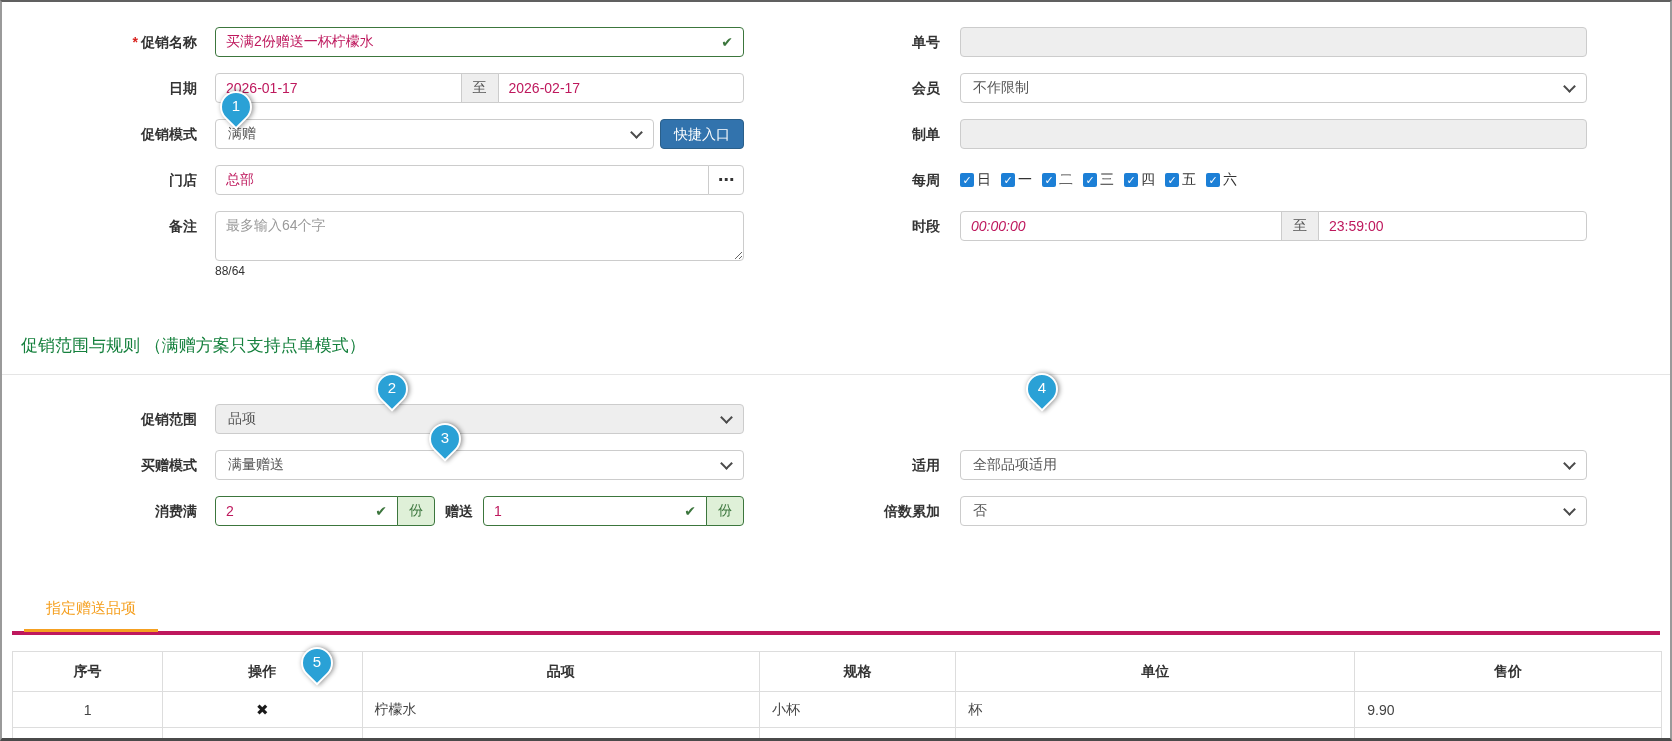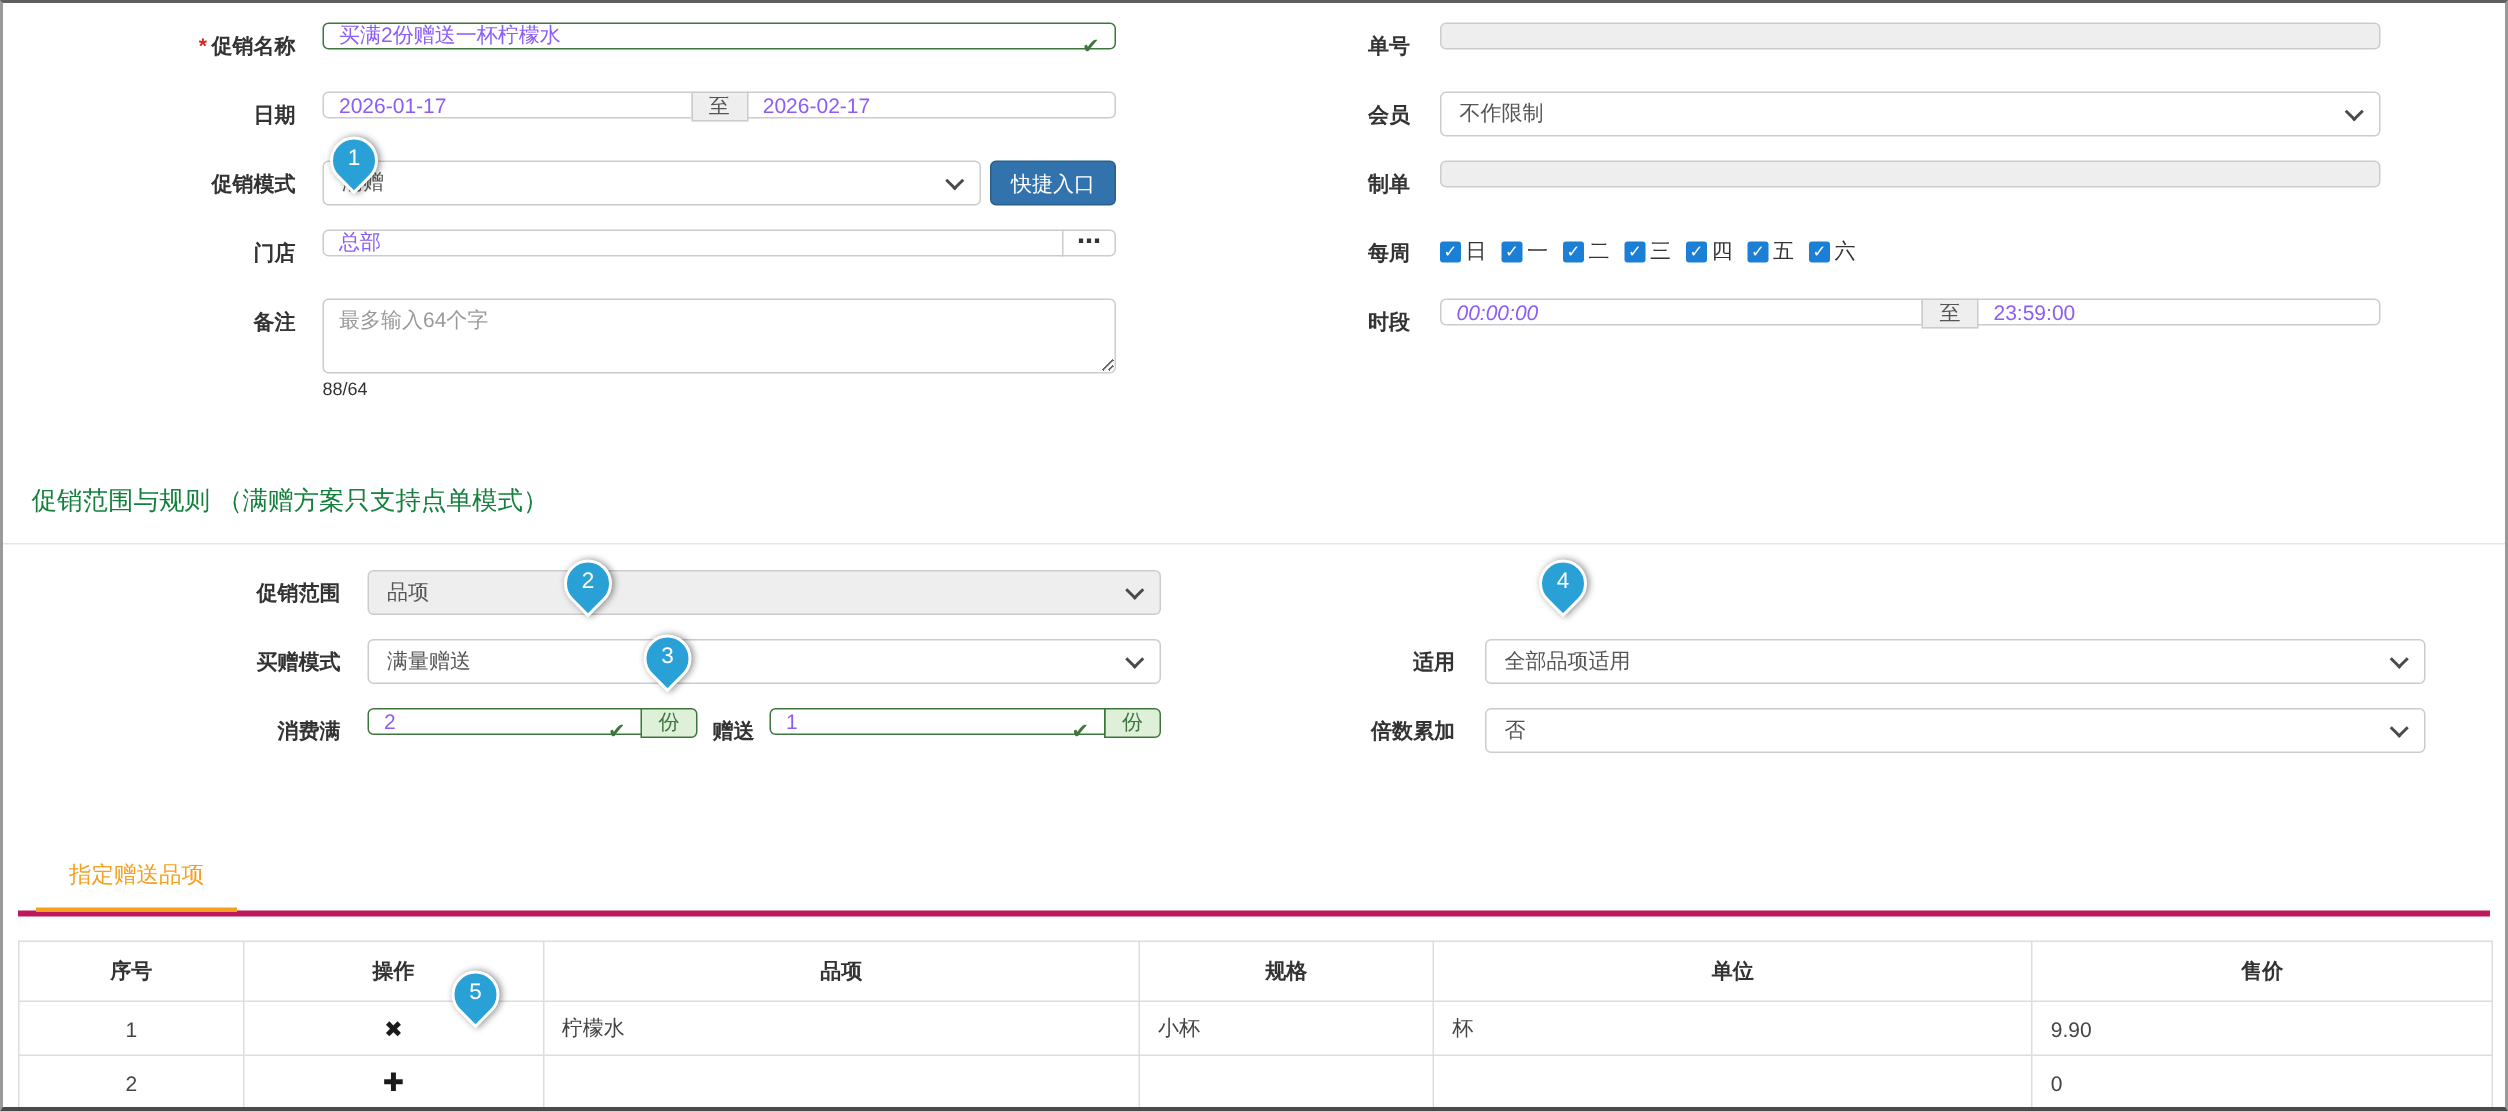--- a/index.html
+++ b/index.html
@@ -10,43 +10,43 @@
     position: relative;
     width: 1672px; height: 741px;
     background: #fff;
     border: 2px solid #9a9a9a;
     border-top-color: #606060;
     border-bottom: 3px solid #4a4a4a;
     overflow: hidden;
   }
 
   
-  .form-grid { display: flex; }
+  .form-grid { display: flex; margin-top: 12px; }
   .form-grid.top { padding-top: 13px; }
-  .form-grid.mid { padding-top: 17px; padding-left: 30px; }
+  .form-grid.mid { padding-top: 17px; }
   .fcol.left  { width: 742px; flex: none; }
   .fcol.right { width: 843px; flex: none; }
 
   .frow { display: flex; align-items: flex-start; margin-bottom: 16px; }
   .lbl  { font-weight: bold; color:#333; font-size:14px; line-height:30px;
           text-align:right; flex:none; white-space:nowrap; }
   .fcol.left  .lbl { width: 195px; }
   .fcol.right .lbl { width: 196px; }
   .ctl { flex: 1; display:flex; align-items:flex-start; }
   .fcol.left  .ctl { margin-left: 18px; }
   .fcol.right .ctl { margin-left: 20px; }
   .req { color:#d9231f; margin-right:3px; font-weight:bold; }
 
   .spacer-row { height: 30px; margin-bottom: 16px; }
 
   
   .inp {
-    height: 18px; width: 100%;
+    height: 30px; width: 100%;
     border: 1px solid #ccc; border-radius: 4px;
-    padding: 0 10px; font-size: 14px; color: #8b5cf6;
+    padding: 0 10px; font-size: 14px; color: #be185d;
     background: #fff; font-family: inherit; outline: none;
   }
   .inp::placeholder { color:#9a9a9a; }
   .inp.disabled { background:#eee; }
   .inp.success { border-color:#3c763d; padding-right:30px; }
 
   .txa {
     width:100%; height:50px; border:1px solid #ccc; border-radius:4px;
     padding:5px 10px; font-size:14px; color:#555; font-family:inherit; outline:none;
   }

